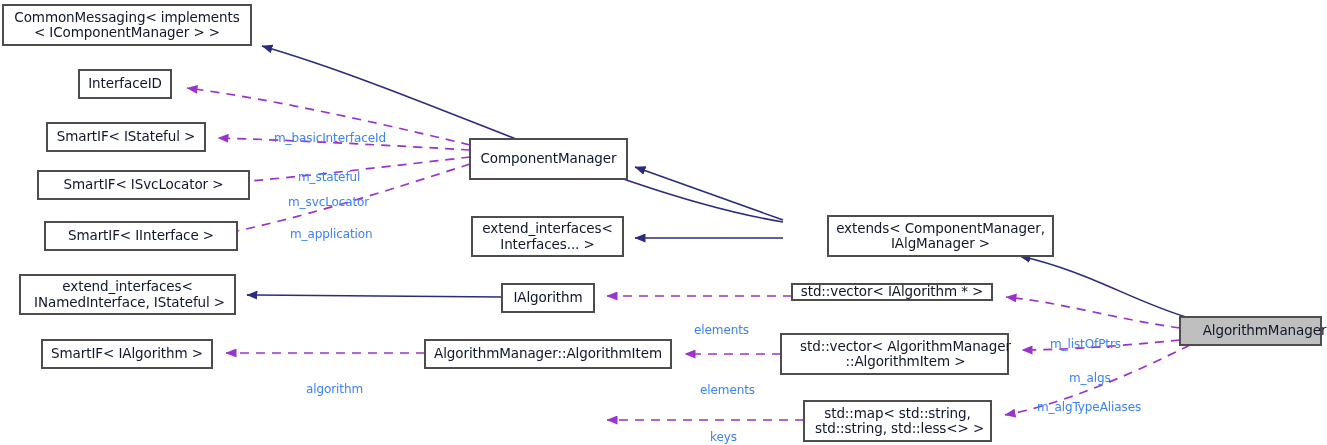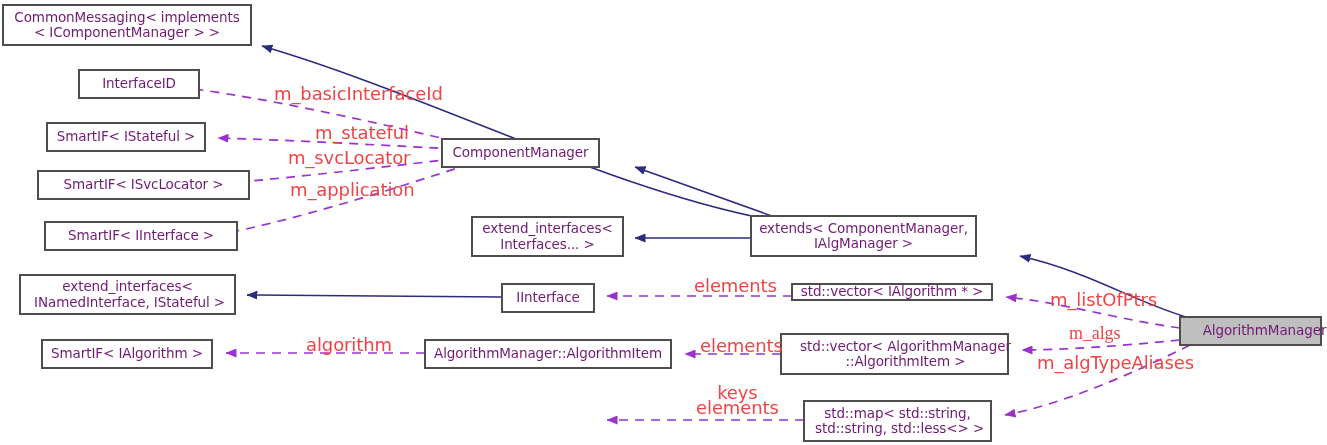--- a/index.html
+++ b/index.html
@@ -21,41 +21,42 @@
     top: 0;
     width: 1327px;
     height: 445px;
   }
   .node {
     position: absolute;
     box-sizing: border-box;
     border: 1px solid #4d4d4d;
     outline: 1px solid #4d4d4d;
     background: #ffffff;
-    color: #701a75;
+    color: #0f172a;
     font-size: 13.5px;
     line-height: 15.5px;
     display: flex;
     align-items: center;
     justify-content: center;
     text-align: center;
     white-space: pre;
     letter-spacing: -0.1px;
   }
   .node.highlight {
     background: #bfbfbf;
   }
   .edge-label {
     position: absolute;
-    font-size: 18px;
+    font-size: 12px;
     line-height: 15px;
-    color: #ef4444;
+    color: #3b82f6;
     white-space: pre;
     text-align: center;
     letter-spacing: -0.1px;
+    margin-top: 45px;
   }
 </style>
 </head>
 <body>
 
 <div id="canvas">
 
   <svg id="edges" viewBox="0 0 1327 445" xmlns="http://www.w3.org/2000/svg">
     <defs>
       <marker id="arrow-inherit" markerWidth="11" markerHeight="9" refX="10.5" refY="4.5" orient="auto" markerUnits="userSpaceOnUse">
@@ -101,72 +102,72 @@
 
       <path d="M 1180,340 C 1120,346 1065,350 1022,350" marker-end="url(#arrow-usage)"></path>
 
       <path d="M 1190,345 C 1130,375 1060,405 1005,415" marker-end="url(#arrow-usage)"></path>
     </g>
   </svg>
 
   <div class="node" style="left:3px; top:5px; width:248px; height:40px;">CommonMessaging&lt; implements
 &lt; IComponentManager &gt; &gt;</div>
 
-  <div class="node" style="left:79px; top:70px; width:120px; height:28px;">InterfaceID</div>
+  <div class="node" style="left:79px; top:70px; width:92px; height:28px;">InterfaceID</div>
 
   <div class="node" style="left:47px; top:123px; width:158px; height:28px;">SmartIF&lt; IStateful &gt;</div>
 
   <div class="node" style="left:38px; top:171px; width:211px; height:28px;">SmartIF&lt; ISvcLocator &gt;</div>
 
   <div class="node" style="left:45px; top:222px; width:192px; height:28px;">SmartIF&lt; IInterface &gt;</div>
 
   <div class="node" style="left:20px; top:275px; width:215px; height:39px;">extend_interfaces&lt;
  INamedInterface, IStateful &gt;</div>
 
   <div class="node" style="left:42px; top:340px; width:170px; height:28px;">SmartIF&lt; IAlgorithm &gt;</div>
 
-  <div class="node" style="left:442px; top:139px; width:157px; height:28px;">ComponentManager</div>
+  <div class="node" style="left:470px; top:139px; width:157px; height:40px;">ComponentManager</div>
 
   <div class="node" style="left:472px; top:217px; width:151px; height:39px;">extend_interfaces&lt;
 Interfaces... &gt;</div>
 
-  <div class="node" style="left:502px; top:284px; width:92px; height:28px;">IInterface</div>
+  <div class="node" style="left:502px; top:284px; width:92px; height:28px;">IAlgorithm</div>
 
   <div class="node" style="left:425px; top:340px; width:246px; height:28px;">AlgorithmManager::AlgorithmItem</div>
 
 
-  <div class="node" style="left:751px; top:216px; width:225px; height:40px;">extends&lt; ComponentManager,
+  <div class="node" style="left:828px; top:216px; width:225px; height:40px;">extends&lt; ComponentManager,
 IAlgManager &gt;</div>
 
   <div class="node" style="left:792px; top:284px; width:200px; height:16px;">std::vector&lt; IAlgorithm * &gt;</div>
 
   <div class="node" style="left:781px; top:334px; width:227px; height:40px;padding-left:22px;">std::vector&lt; AlgorithmManager
 ::AlgorithmItem &gt;</div>
 
   <div class="node" style="left:804px; top:401px; width:187px; height:40px;">std::map&lt; std::string,
  std::string, std::less&lt;&gt; &gt;</div>
 
   <div class="node highlight" style="left:1180px; top:317px; width:141px; height:28px;padding-left:28px;">AlgorithmManager</div>
 
   <div class="edge-label" style="left:274px; top:86px;">m_basicInterfaceId</div>
 
-  <div class="edge-label" style="left:315px; top:125px;">m_stateful</div>
+  <div class="edge-label" style="left:298px; top:125px;">m_stateful</div>
 
   <div class="edge-label" style="left:288px; top:150px;">m_svcLocator</div>
 
   <div class="edge-label" style="left:290px; top:182px;">m_application</div>
 
   <div class="edge-label" style="left:694px; top:278px;">elements</div>
 
   <div class="edge-label" style="left:306px; top:337px;">algorithm</div>
 
   <div class="edge-label" style="left:700px; top:338px;">elements</div>
 
   <div class="edge-label" style="left:696px; top:385px; white-space:pre; text-align:center;">keys
 elements</div>
 
   <div class="edge-label" style="left:1050px; top:292px;">m_listOfPtrs</div>
 
-  <div class="edge-label" style="left:1069px; top:326px;font-family:Liberation Serif, serif;">m_algs</div>
+  <div class="edge-label" style="left:1069px; top:326px;">m_algs</div>
 
   <div class="edge-label" style="left:1037px; top:355px;">m_algTypeAliases</div>
 
 </div>
 
 </body></html>

